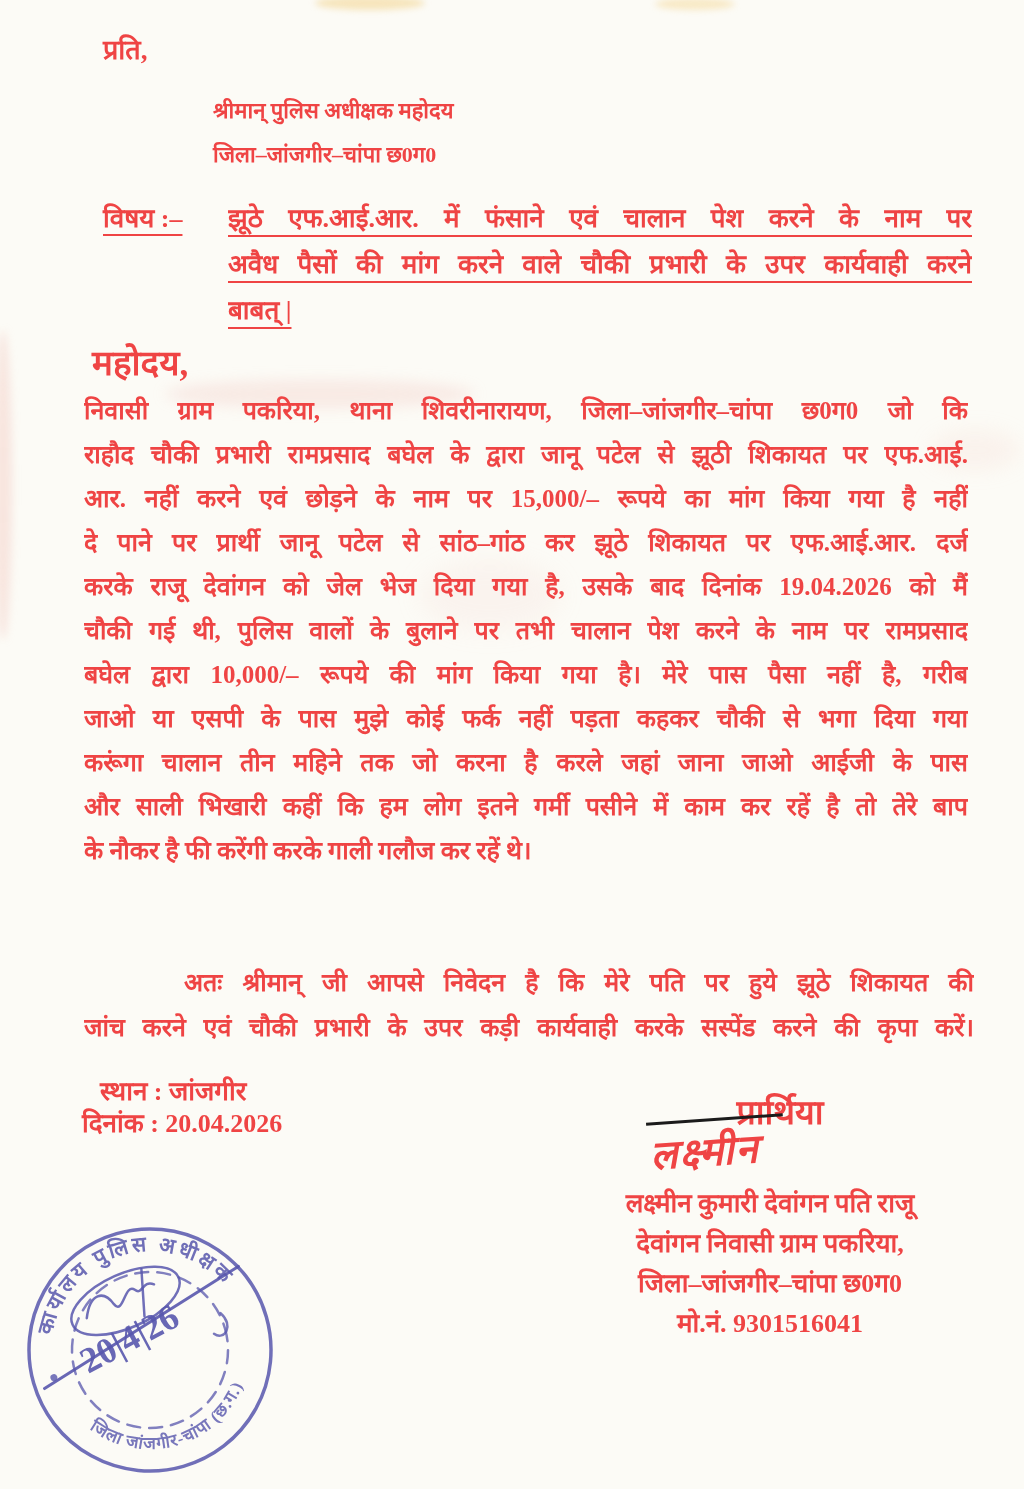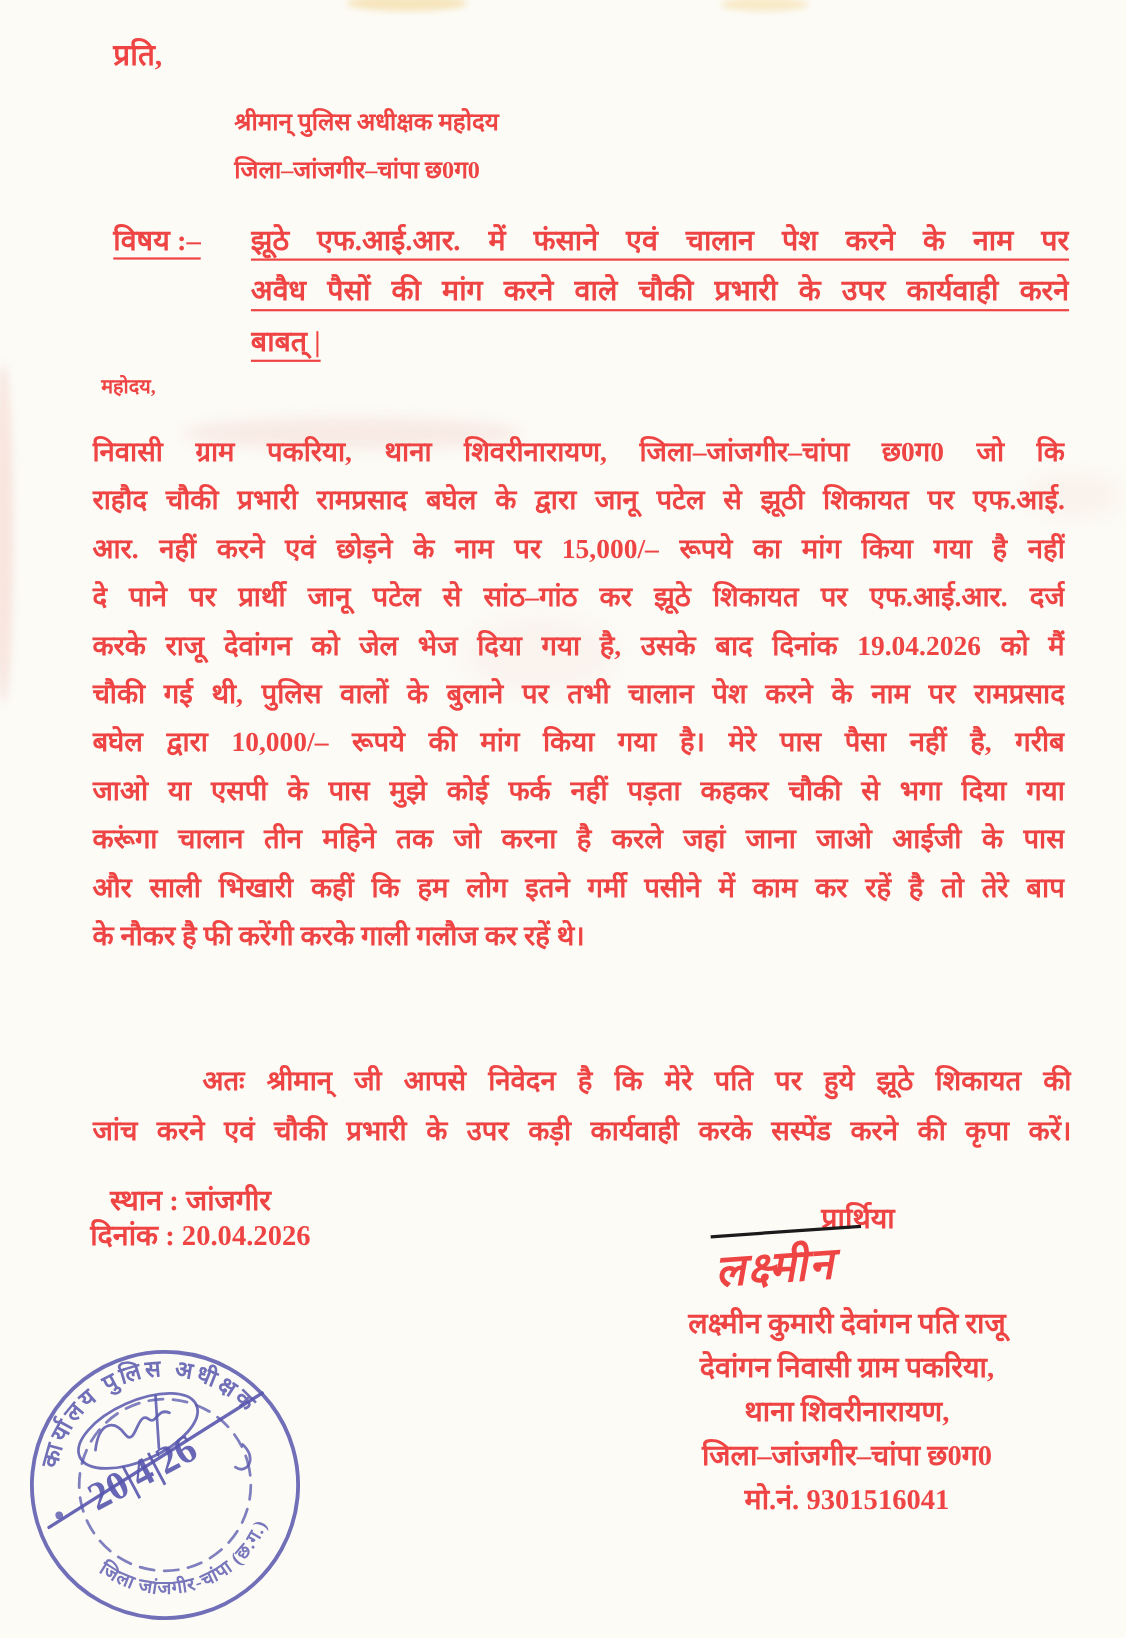--- a/index.html
+++ b/index.html
@@ -22,36 +22,36 @@
 
   .subject-label{
     position:absolute; left:103px; top:199px; font-size:26px; font-weight:700;
     text-decoration:underline; text-decoration-thickness:2px; text-underline-offset:7px;
   }
   .subject-lines{position:absolute; left:228px; right:52px; top:199px;}
   .sline{height:46px; font-size:26px; font-weight:700; overflow:hidden;}
   .sline.j{text-align:justify; text-align-last:justify;}
   .sline .u{text-decoration:underline; text-decoration-thickness:2px; text-underline-offset:8px;text-align:right;}
 
-  .greeting{position:absolute; left:92px; top:338px; font-size:18px; font-weight:700;}
+  .greeting{position:absolute; left:92px; top:338px; font-size:35px; font-weight:700;}
 
   .body-lines{position:absolute; left:84px; right:56px; top:392px;}
   .bline{height:44px; font-size:25px; font-weight:700; overflow:hidden;}
   .bline.j{text-align:justify; text-align-last:justify;}
   .indent{text-indent:100px;}
 
   .closing-lines{position:absolute; left:84px; right:50px; top:964px;}
   .cline{height:45px; font-size:25px; font-weight:700; overflow:hidden;}
   .cline.j{text-align:justify; text-align-last:justify;}
 
   .place-line{position:absolute; left:100px; top:1072px; font-size:26px; font-weight:700;}
   .date-line{position:absolute; left:82px; top:1104px; font-size:26px; font-weight:700;}
 
   .sig-title{position:absolute; left:620px; top:1088px; width:320px; text-align:center;
-    font-size:26px; font-weight:700;}
+    font-size:34px; font-weight:700;}
   .signature-wrap{position:absolute; left:648px; top:1118px; width:280px; text-align:left;}
   .signature{
     display:inline-block; border-top:3px solid #1b1b1b; padding:1px 26px 4px 2px;
     transform:rotate(-4deg); font-size:40px; font-weight:700; font-style:italic;
     letter-spacing:2px;
   }
   .sig-lines{position:absolute; left:555px; top:1184px; width:430px; text-align:center;}
   .sigline{height:40px; font-size:26px; font-weight:700; overflow:hidden;}
 
   .stamp{position:absolute; left:6px; top:1216px; opacity:.88;}
@@ -106,21 +106,20 @@
   <div class="place-line">स्थान : जांजगीर</div>
   <div class="date-line">दिनांक : 20.04.2026</div>
 
   <div class="sig-title">प्रार्थिया</div>
   <div class="signature-wrap">
     <span class="signature">लक्ष्मीन</span>
   </div>
   <div class="sig-lines">
     <div class="sigline">लक्ष्मीन कुमारी देवांगन पति राजू</div>
     <div class="sigline">देवांगन निवासी ग्राम पकरिया,</div>
-    <div class="sigline">थाना शिवरीनारायण,</div>
     <div class="sigline">जिला–जांजगीर–चांपा छ0ग0</div>
     <div class="sigline">मो.नं. 9301516041</div>
   </div>
 
   <svg class="stamp" width="288" height="272" viewBox="0 0 288 272">
     <g transform="rotate(-16 144 134)" stroke="#4140a3" fill="none" stroke-linecap="round">
       <circle cx="144" cy="134" r="121" stroke-width="3.5" opacity="0.85"></circle>
       <circle cx="144" cy="134" r="78" stroke-width="2.5" stroke-dasharray="13 9" opacity="0.75"></circle>
       <circle cx="44" cy="134" r="3.5" fill="#4140a3" stroke="none" opacity="0.8"></circle>
       <defs>

